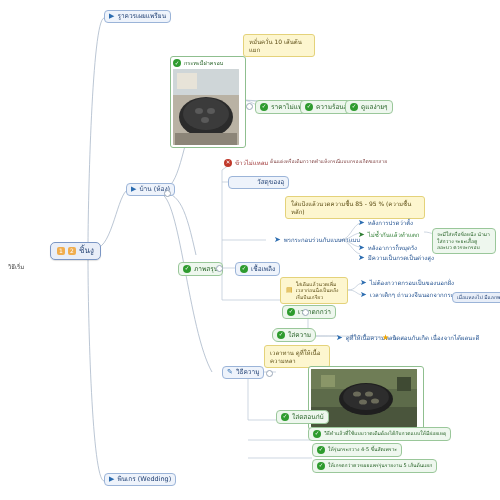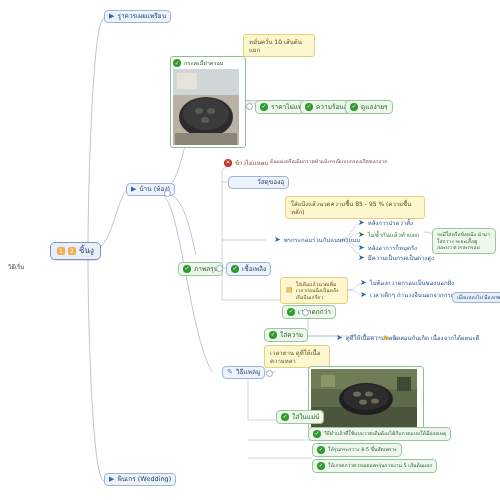--- a/index.html
+++ b/index.html
@@ -243,21 +243,21 @@
   </div>
 
   <div class="node v-blue" style="left:228px;top:176px;padding-left:28px;">
     <span class="lbl">วัสดุของอุ</span>
   </div>
 
   <div class="node v-green" style="left:178px;top:262px;">
     <span class="check-badge">✓</span>
     <span class="lbl">ภาพสรุป</span>
   </div>
-  <div class="node v-blue" style="left:226px;top:262px;">
+  <div class="node v-blue" style="left:235px;top:262px;">
     <span class="check-badge">✓</span>
     <span class="lbl">เชื้อเพลิง</span>
   </div>
 
   <div class="node v-yellow" style="left:285px;top:196px;width:140px;">
     <span class="lbl">ใส่แป้งแล้วนวดความชื้น 85 - 95 % (ความชื้นหลัก)</span>
   </div>
 
   <div class="node v-plainblue" style="left:272px;top:235px;">
     <span class="ic arrow-ic">➤</span>
@@ -301,36 +301,36 @@
 
   <div class="node v-green" style="left:282px;top:305px;">
     <span class="check-badge">✓</span>
     <span class="lbl">เวลาตกกว่า</span>
   </div>
 
   <div class="node v-blue" style="left:452px;top:292px;font-size:5px;background:#e8eef8;border-color:#9bb4d8;">
     <span class="lbl">เมื่อแหลงไป มีแลกพร</span>
   </div>
 
-  <div class="node v-green" style="left:264px;top:328px;">
+  <div class="node v-green" style="left:272px;top:328px;border-radius:6px;">
     <span class="check-badge">✓</span>
     <span class="lbl">ใส่ความ</span>
   </div>
   <div class="node v-plainblue" style="left:334px;top:333px;">
     <span class="ic arrow-ic">➤</span>
     <span class="lbl">ดูที่ให้เนื้อความหลา</span>
   </div>
   <div class="node v-plainblue" style="left:380px;top:333px;">
     <span class="ic star">★</span>
     <span class="lbl">นิดสอนกันเกิด เนื่องจากได้ผลนะดี</span>
   </div>
 
   <div class="node v-blue" style="left:222px;top:366px;">
     <span class="ic pen-ic">✎</span>
-    <span class="lbl">วิธีแหลมู</span>
+    <span class="lbl">วิธีความู</span>
   </div>
   <div class="node v-yellow" style="left:264px;top:345px;width:66px;">
     <span class="lbl">เวลาทาน ดูที่ให้เนื้อความหลา</span>
   </div>
 
   <div class="v-photo" style="position:absolute;left:308px;top:366px;width:110px;">
     <svg class="photo-img" width="106" height="58" viewBox="0 0 106 58">
       <rect x="0" y="0" width="106" height="58" fill="#5d6b4a"></rect>
       <rect x="0" y="0" width="106" height="20" fill="#6f7d56"></rect>
       <rect x="0" y="38" width="106" height="20" fill="#4a553c"></rect>
@@ -353,21 +353,21 @@
     <span class="check-badge">✓</span>
     <span class="lbl">ให้รุ่นกระกวาง 4-5 ขึ้นสัดเพราะ</span>
   </div>
   <div class="node v-green" style="left:312px;top:459px;font-size:5px;">
     <span class="check-badge">✓</span>
     <span class="lbl">ให้เกรดกว่าควรเผยแพร่รุ่นรายงาน 5 เส้นต้นแยก</span>
   </div>
 
   <div class="node v-green" style="left:276px;top:410px;">
     <span class="check-badge">✓</span>
-    <span class="lbl">ใส่ในแม่บ้</span>
+    <span class="lbl">ใส่ดสอนก่บ้</span>
   </div>
 
   <div class="collapse-dot" style="left:164px;top:190px;"></div>
   <div class="collapse-dot" style="left:246px;top:103px;"></div>
   <div class="collapse-dot" style="left:216px;top:265px;"></div>
   <div class="collapse-dot" style="left:302px;top:309px;"></div>
   <div class="collapse-dot" style="left:266px;top:370px;"></div>
 
 </div>
 

